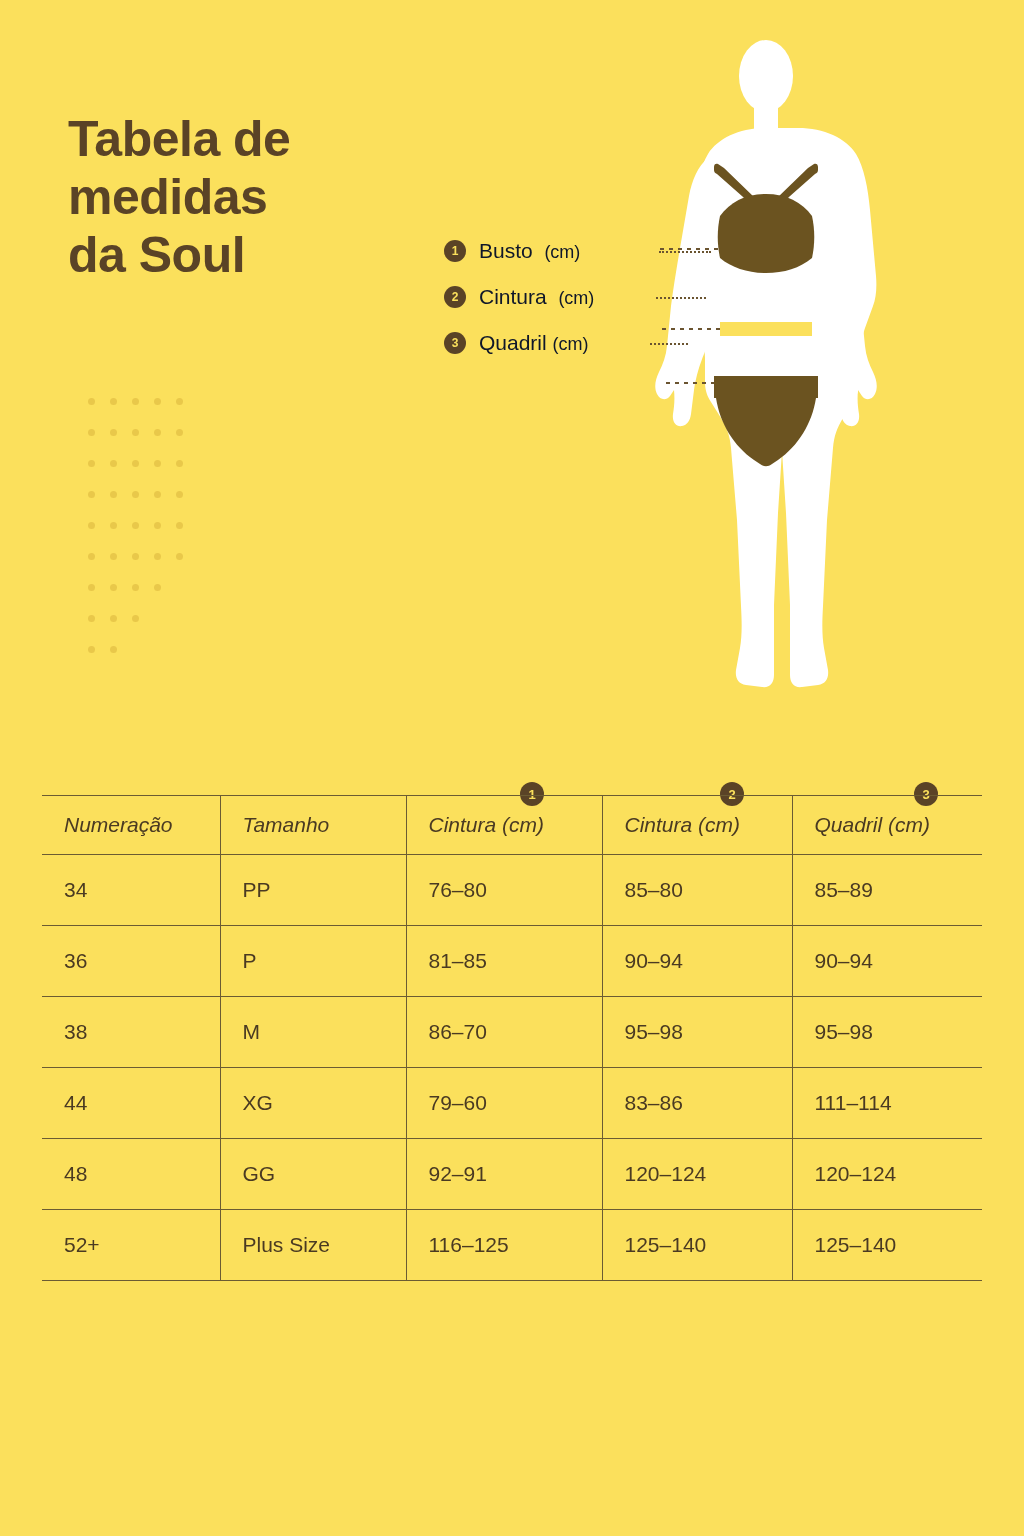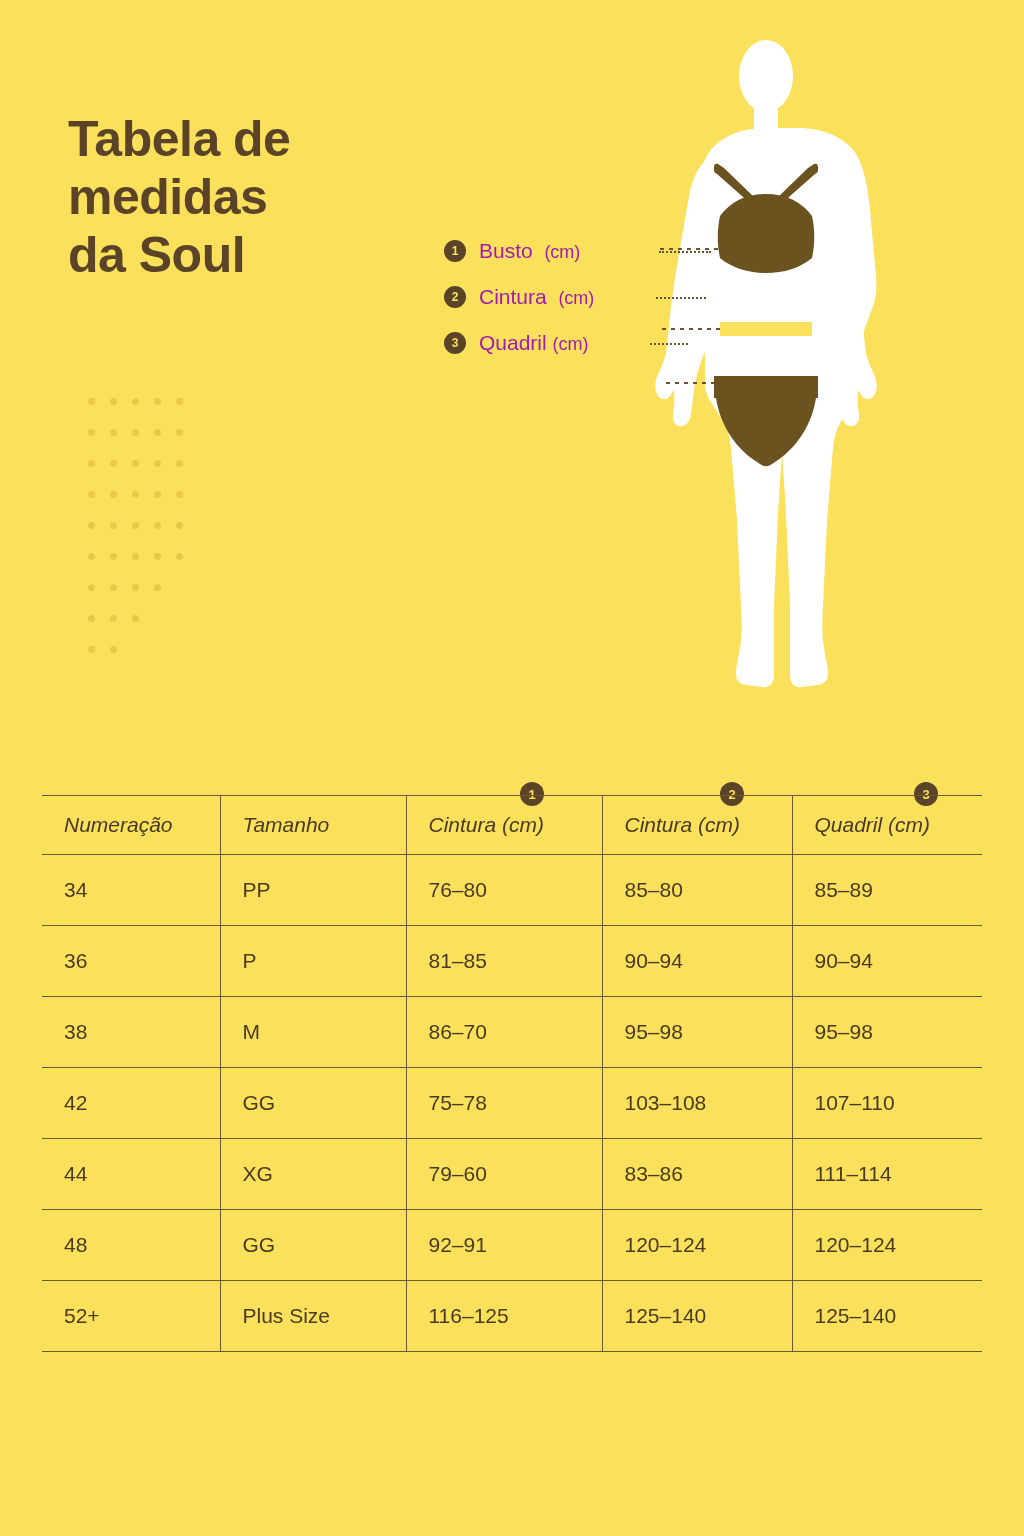--- a/index.html
+++ b/index.html
@@ -73,21 +73,21 @@
     font-size: 12px;
     font-weight: bold;
     display: flex;
     align-items: center;
     justify-content: center;
     flex: none;
   }
   .legend-label {
     margin-left: 13px;
     font-size: 21px;
-    color: #a21caf;
+    color: #0f172a;
     white-space: nowrap;
   }
   .legend-label .unit {
     font-size: 18px;
   }
   .leader {
     position: absolute;
     height: 0;
     border-top: 2px dotted #6A5430;
     top: 50%;
@@ -312,27 +312,20 @@
           <td>90–94</td>
         </tr>
         <tr>
           <td>38</td>
           <td>M</td>
           <td>86–70</td>
           <td>95–98</td>
           <td>95–98</td>
         </tr>
         <tr>
-          <td>42</td>
-          <td>GG</td>
-          <td>75–78</td>
-          <td>103–108</td>
-          <td>107–110</td>
-        </tr>
-        <tr>
           <td>44</td>
           <td>XG</td>
           <td>79–60</td>
           <td>83–86</td>
           <td>111–114</td>
         </tr>
         <tr>
           <td>48</td>
           <td>GG</td>
           <td>92–91</td>

